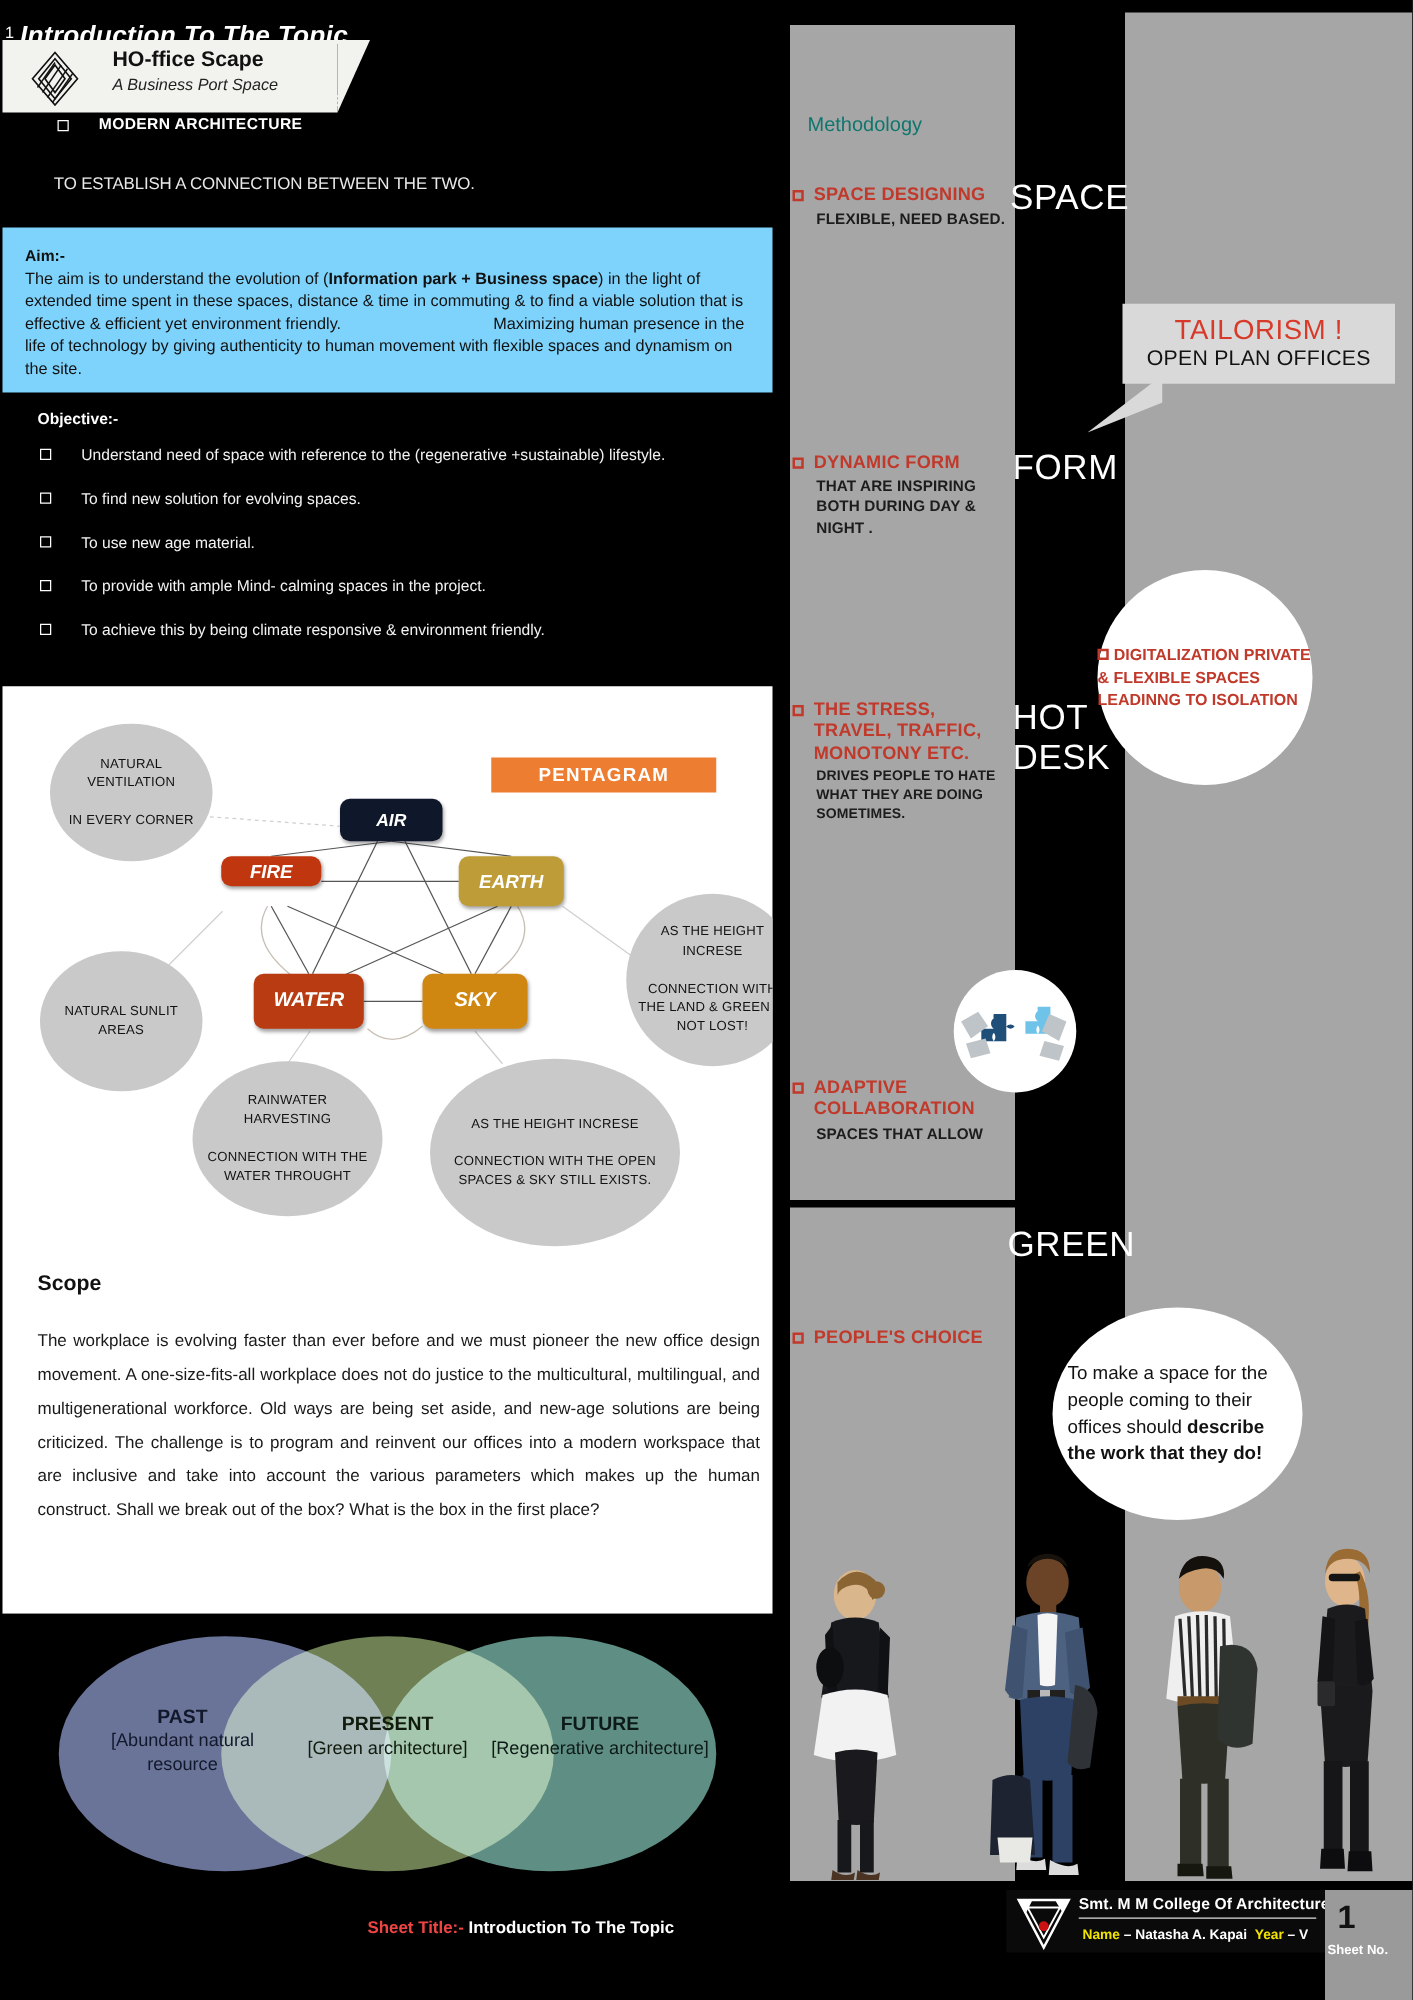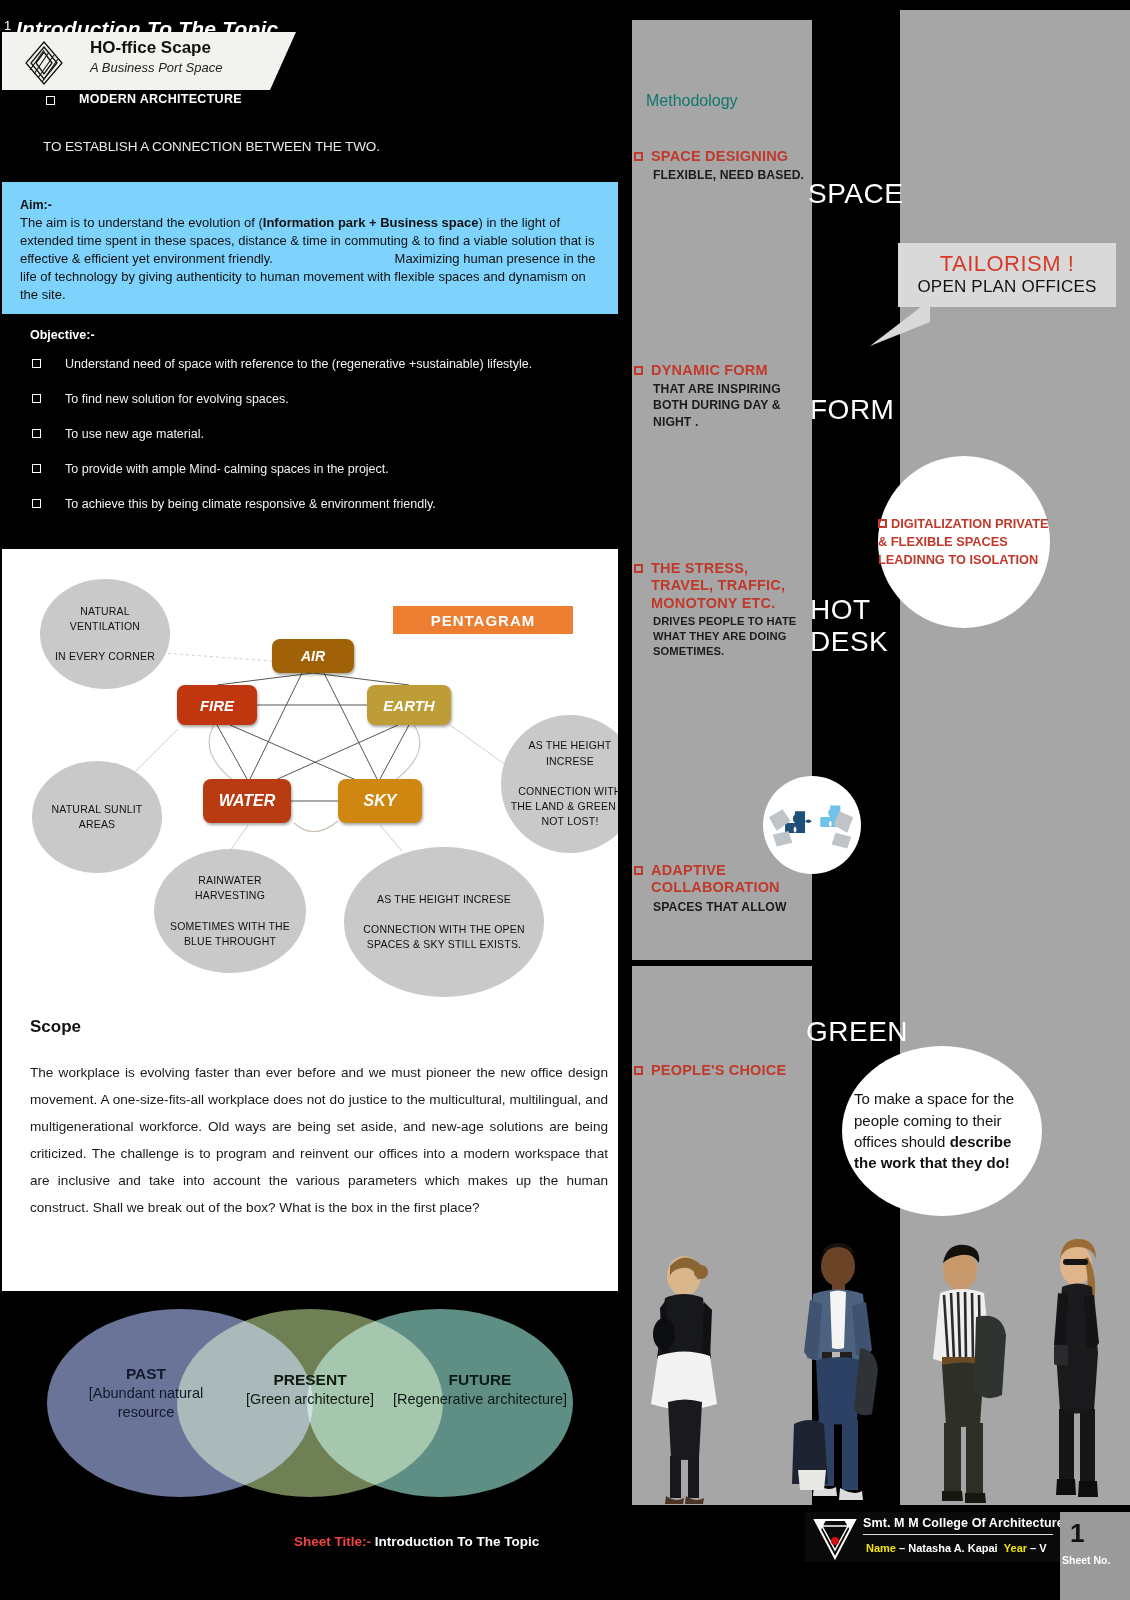--- a/index.html
+++ b/index.html
@@ -56,22 +56,22 @@
   .penta-badge {
     position:absolute; left:391px; top:57px; width:180px; height:28px;
     background:#ED7D31; color:#fff; font-size:15px; font-weight:bold;
     letter-spacing:1px; display:flex; align-items:center; justify-content:center;
   }
   .node {
     position:absolute; border-radius:8px; display:flex; align-items:center;
     justify-content:center; color:#fff; font-weight:bold; font-style:italic;
     box-shadow:1px 2px 3px rgba(0,0,0,.35);
   }
-  .n-air   { left:270px; top:90px;  width:82px; height:34px; background:#a16207; font-size:14px; }
-  .n-fire  { left:175px; top:136px; width:80px; height:40px; background:#C0360F; font-size:15px; }
+  .n-air   { left:270px; top:90px;  width:82px; height:34px; background:#0f172a; font-size:14px; }
+  .n-fire  { left:175px; top:136px; width:80px; height:24px; background:#C0360F; font-size:15px; }
   .n-earth { left:365px; top:136px; width:84px; height:40px; background:#BE9D39; font-size:15px; }
   .n-water { left:201px; top:230px; width:88px; height:44px; background:#B83B11; font-size:16px; }
   .n-sky   { left:336px; top:230px; width:84px; height:44px; background:#D08711; font-size:16px; }
 
   .bub {
     position:absolute; border-radius:50%; background:#C9C9C9; color:#111;
     display:flex; align-items:center; justify-content:center; text-align:center;
     font-size:10.5px; line-height:1.45; letter-spacing:.2px; padding:8px;
   }
   .b-vent { left:38px;  top:30px;  width:130px; height:110px; }
@@ -114,21 +114,21 @@
 
   .meth-title { position:absolute; left:26px; top:92px; font-size:16px; color:#0f766e; font-weight:400; }
 
   .m-item { position:absolute; left:14px; width:180px; }
   .m-head { display:flex; align-items:flex-start; }
   .chk-red { width:9px; height:9px; border:2px solid #C0392B; margin:4px 8px 0 0; flex:none; }
   .m-title { color:#C0392B; font-size:14.5px; font-weight:bold; line-height:1.2; letter-spacing:.2px; }
   .m-sub { color:#1c1c1c; font-size:11.2px; font-weight:bold; line-height:1.32; margin:2px 0 0 19px; letter-spacing:.1px; }
   .m-sub-lg { font-size:12.2px; }
 
-  .big-word { position:absolute; color:#fff; font-size:28px; letter-spacing:.5px; line-height:1.02;margin-top:36px; }
+  .big-word { position:absolute; color:#fff; font-size:28px; letter-spacing:.5px; line-height:1.02; }
 
   .callout {
     position:absolute; background:#D9D9D9; padding:8px 14px 10px 14px; text-align:center;
   }
   .callout .c1 { color:#D83A2A; font-size:22px; letter-spacing:.5px; }
   .callout .c2 { color:#121212; font-size:17px; letter-spacing:.2px; }
 
   .circ-white {
     position:absolute; border-radius:50%; background:#fff;
     display:flex; align-items:center; justify-content:center; text-align:left;
@@ -264,21 +264,21 @@
         <span style="white-space:pre-line">NATURAL VENTILATION
 
 IN EVERY CORNER</span>
       </div>
     <div class="bub b-sun">
         <span style="white-space:pre-line">NATURAL SUNLIT AREAS</span>
       </div>
     <div class="bub b-rain">
         <span style="white-space:pre-line">RAINWATER HARVESTING
 
-SOMETIMES WITH THE BLUE THROUGHT</span>
+CONNECTION WITH THE WATER THROUGHT</span>
       </div>
     <div class="bub b-land">
         <span style="white-space:pre-line">AS THE HEIGHT INCRESE
 
 CONNECTION WITH THE LAND &amp; GREEN IS NOT LOST!</span>
       </div>
     <div class="bub b-open">
         <span style="white-space:pre-line">AS THE HEIGHT INCRESE
 
 CONNECTION WITH THE OPEN SPACES &amp; SKY STILL EXISTS.</span>

